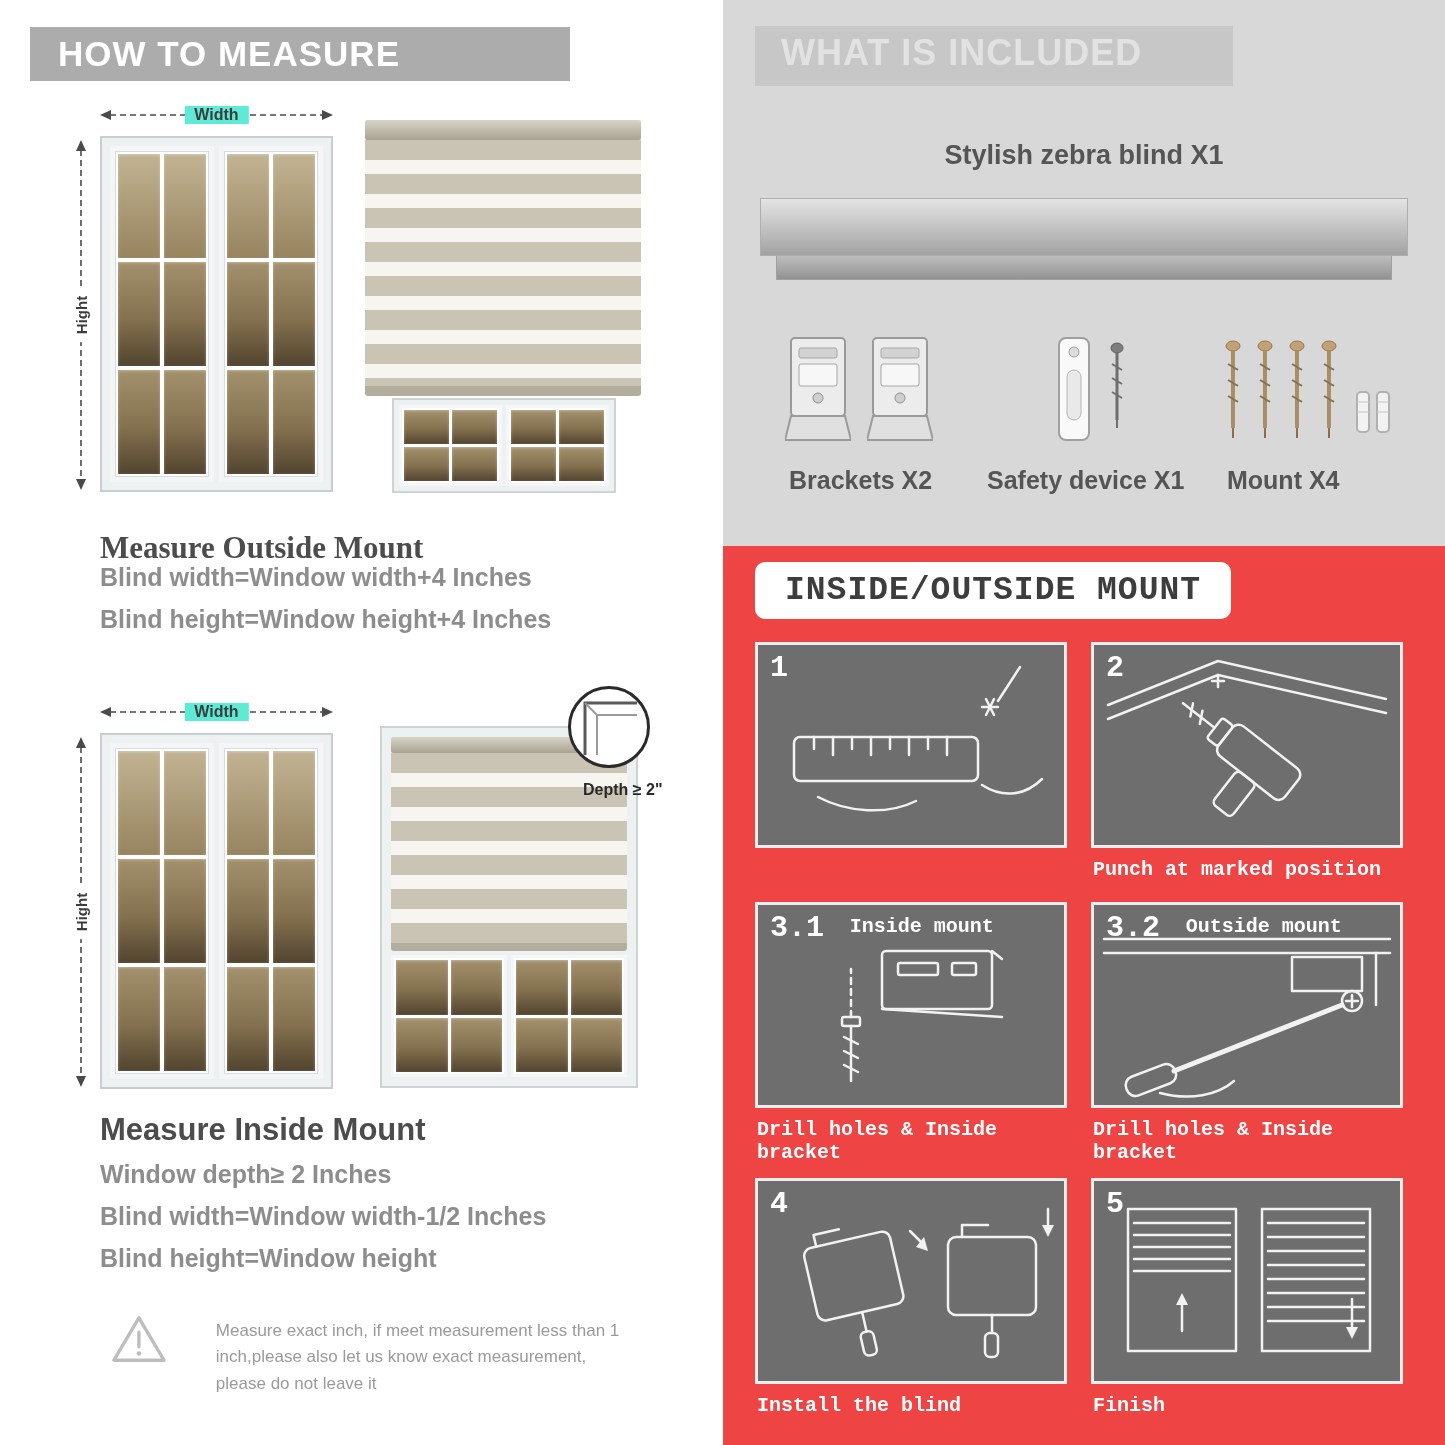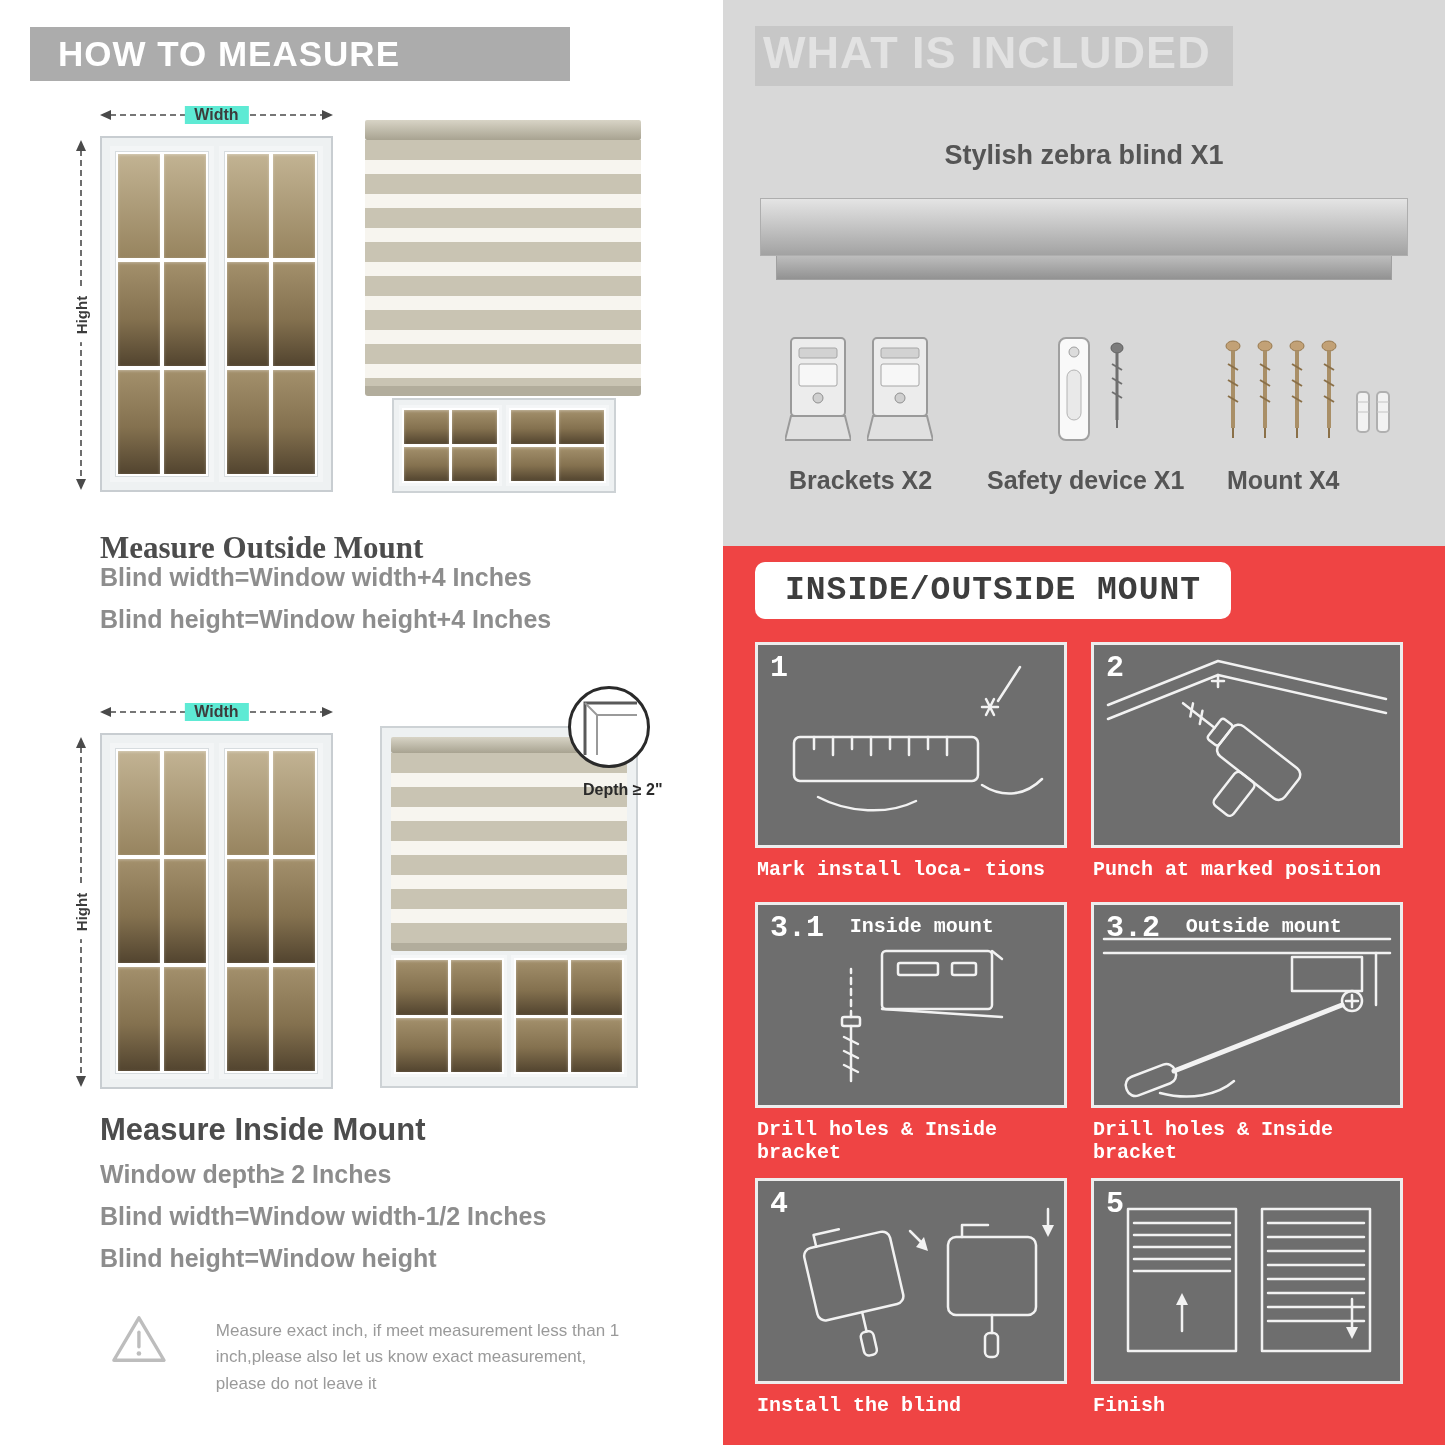--- a/index.html
+++ b/index.html
@@ -55,22 +55,22 @@
   .measure-title { position:absolute; left:100px; font-size:31px; font-weight:bold; color:#4c4c4c; }
   .measure-line { position:absolute; left:100px; font-size:25px; font-weight:bold; color:#8d8d8d; }
 
   .warning { position:absolute; left:110px; top:1312px; width:530px; display:flex; gap:20px; }
   .warning-text { font-size:17px; color:#9a9a9a; line-height:1.55; width:440px; padding-top:6px;margin-left:28px; }
 
   
   .right { position:absolute; left:723px; top:0; width:722px; height:1445px; }
   .included { position:absolute; left:0; top:0; width:722px; height:546px; background:#d8d8d8; }
   .banner-right { position:absolute; left:32px; top:26px; width:478px; height:60px;
-    background:#c7c7c7; color:#e2e2e2; font-size:45px; font-weight:bold; line-height:54px;
-    padding-left:8px; letter-spacing:1px; }
+    background:#c7c7c7; color:#e2e2e2; font-size:36px; font-weight:bold; line-height:54px;
+    padding-left:26px; letter-spacing:1px; }
   .product-label { position:absolute; left:0; right:0; top:140px; text-align:center;
     font-size:27px; font-weight:bold; color:#555; }
   .headrail-bar { position:absolute; left:37px; top:198px; width:648px; height:58px;
     background:linear-gradient(180deg,#e4e4e4 0%,#c7c7c7 45%,#a2a2a2 100%); border:1px solid #aeaeae; }
   .headrail-lip { position:absolute; left:53px; top:256px; width:616px; height:24px;
     background:linear-gradient(180deg,#bdbdbd,#929292); border:1px solid #a0a0a0; border-top:none; }
   .bracket-group { position:absolute; left:62px; top:334px; display:flex; gap:16px; }
   .safety-group { position:absolute; left:328px; top:332px; }
   .screws-group { position:absolute; left:496px; top:336px; }
   .part-label { position:absolute; top:466px; font-size:25px; font-weight:bold; color:#555; white-space:nowrap; }
@@ -375,21 +375,20 @@
                   <line x1="189" y1="92" x2="189" y2="110"></line>
                 <line x1="224" y1="62" x2="240" y2="62"></line>
                 <line x1="228" y1="54" x2="236" y2="70"></line>
                 <line x1="236" y1="54" x2="228" y2="70"></line>
                 <line x1="262" y1="22" x2="240" y2="56"></line>
                 <path d="M60 152 C 90 168 130 170 158 156"></path>
                 <path d="M224 140 C 246 154 268 150 284 134"></path>
               </g>
             </svg>
           </div>
-          <div class="caption">Mark install loca- tions</div>
         </div>
 
         <div class="step">
           <div class="panel">
             <div class="panel-head">
               <span class="num">2</span>
             </div>
             <svg class="art" viewBox="0 0 306 200">
               <g class="lineart">
                 <polyline points="14,60 124,16 292,54"></polyline>

